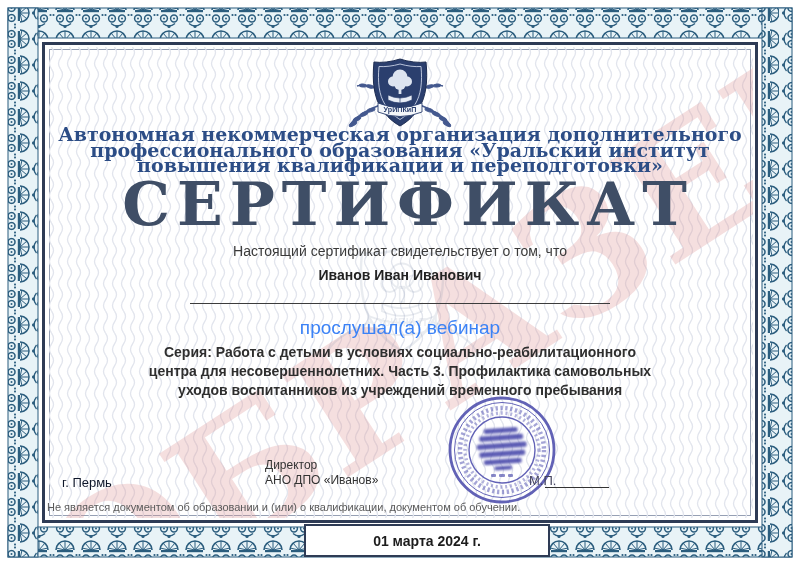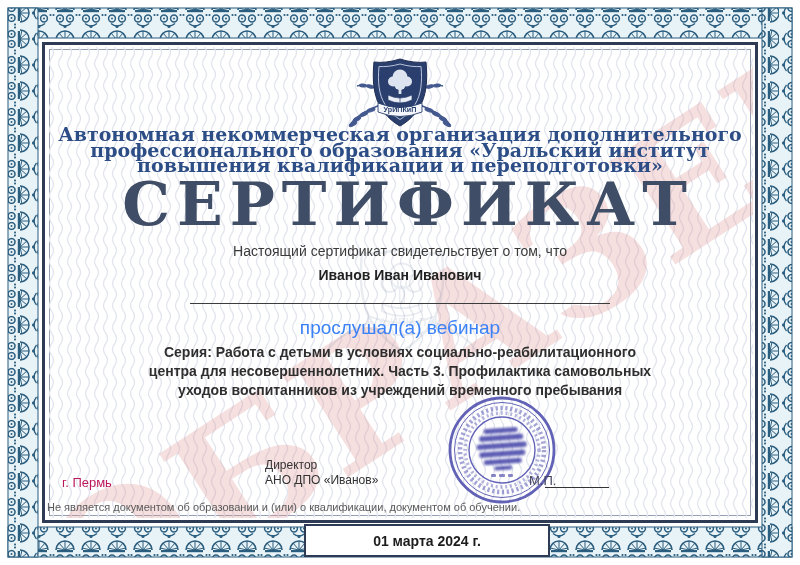--- a/index.html
+++ b/index.html
@@ -49,21 +49,21 @@
   .recipient{position:absolute;left:0;top:220px;width:100%;text-align:center;
     font-size:14px;font-weight:bold;color:#222;}
   .name-line{position:absolute;left:143px;top:256px;width:420px;height:0;
     border-top:1.5px solid #3c3c3c;}
   .action{position:absolute;left:0;top:270px;width:100%;text-align:center;
     font-size:19px;color:#3b82f6;}
   .course{position:absolute;left:0;top:296px;width:100%;text-align:center;
     font-size:14px;font-weight:bold;color:#2e2e2e;line-height:19px;}
   #stamp{position:absolute;left:400px;top:348px;}
   .signer{position:absolute;left:218px;top:411px;font-size:12px;color:#333;line-height:15px;}
-  .city{position:absolute;left:15px;top:428px;font-size:13px;color:#be185d;}
+  .city{position:absolute;left:15px;top:428px;font-size:13px;color:#0f172a;}
   .seal-label{position:absolute;left:458px;top:426px;font-size:13px;color:#44445e;z-index:3;margin-left:24px;}
   .sig-line{position:absolute;left:498px;top:440px;width:64px;height:0;
     border-top:1.5px solid #333;}
   .disclaimer{position:absolute;left:0;top:454px;width:100%;
     font-size:11px;color:#5a5a5a;}
   .date-box{
     position:absolute;left:293px;top:524px;width:242px;height:29px;z-index:6;
     background:#ffffff;border:2px solid #2e3b55;
     display:flex;align-items:center;justify-content:center;
     font-size:14px;font-weight:bold;color:#1c1c1c;margin-left:11px;

